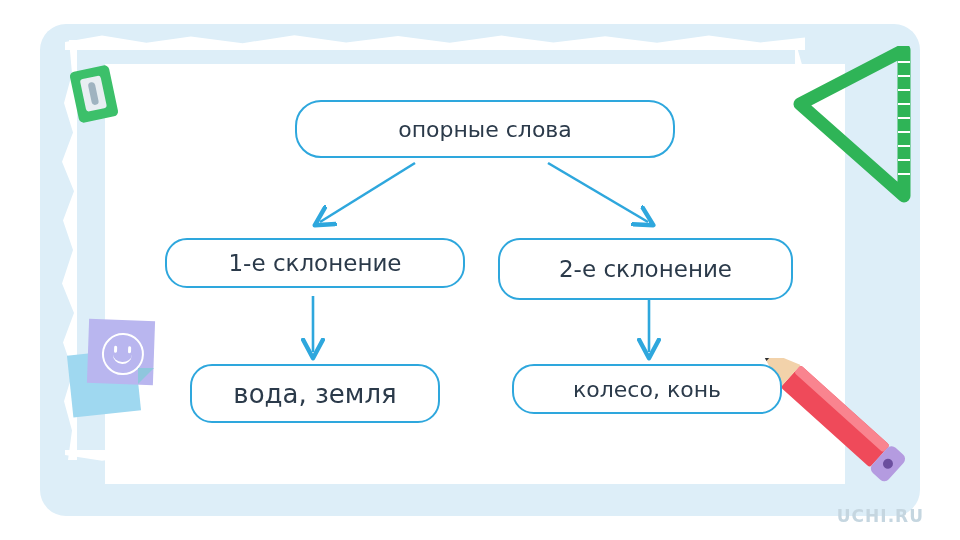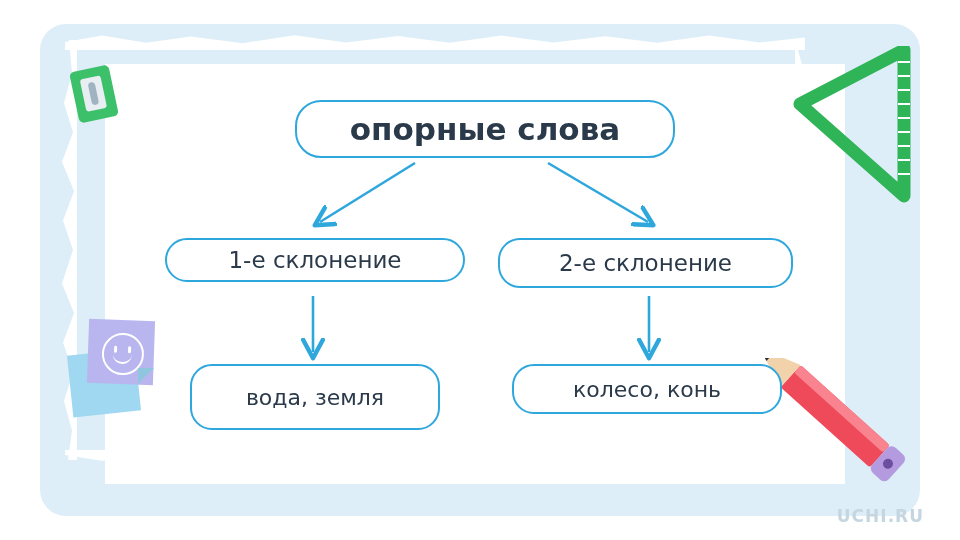--- a/index.html
+++ b/index.html
@@ -87,44 +87,44 @@
     align-items: center;
     justify-content: center;
     color: #2b3a4a;
     white-space: nowrap;
   }
   .box-root {
     left: 295px;
     top: 100px;
     width: 380px;
     height: 58px;
-    font-size: 31px;
-    font-weight: bold;
+    font-size: 22px;
+    font-weight: normal;
     border-radius: 26px;
   }
   .box-l1 {
     left: 165px;
     top: 238px;
     width: 300px;
-    height: 44px;
+    height: 50px;
     font-size: 23px;
   }
   .box-l2 {
     left: 498px;
     top: 238px;
     width: 295px;
-    height: 50px;
+    height: 62px;
     font-size: 23px;
   }
   .box-l3 {
     left: 190px;
     top: 364px;
     width: 250px;
-    height: 66px;
-    font-size: 22px;
+    height: 59px;
+    font-size: 26px;
   }
   .box-l4 {
     left: 512px;
     top: 364px;
     width: 270px;
     height: 50px;
     font-size: 22px;
     justify-content: center;
   }
 

